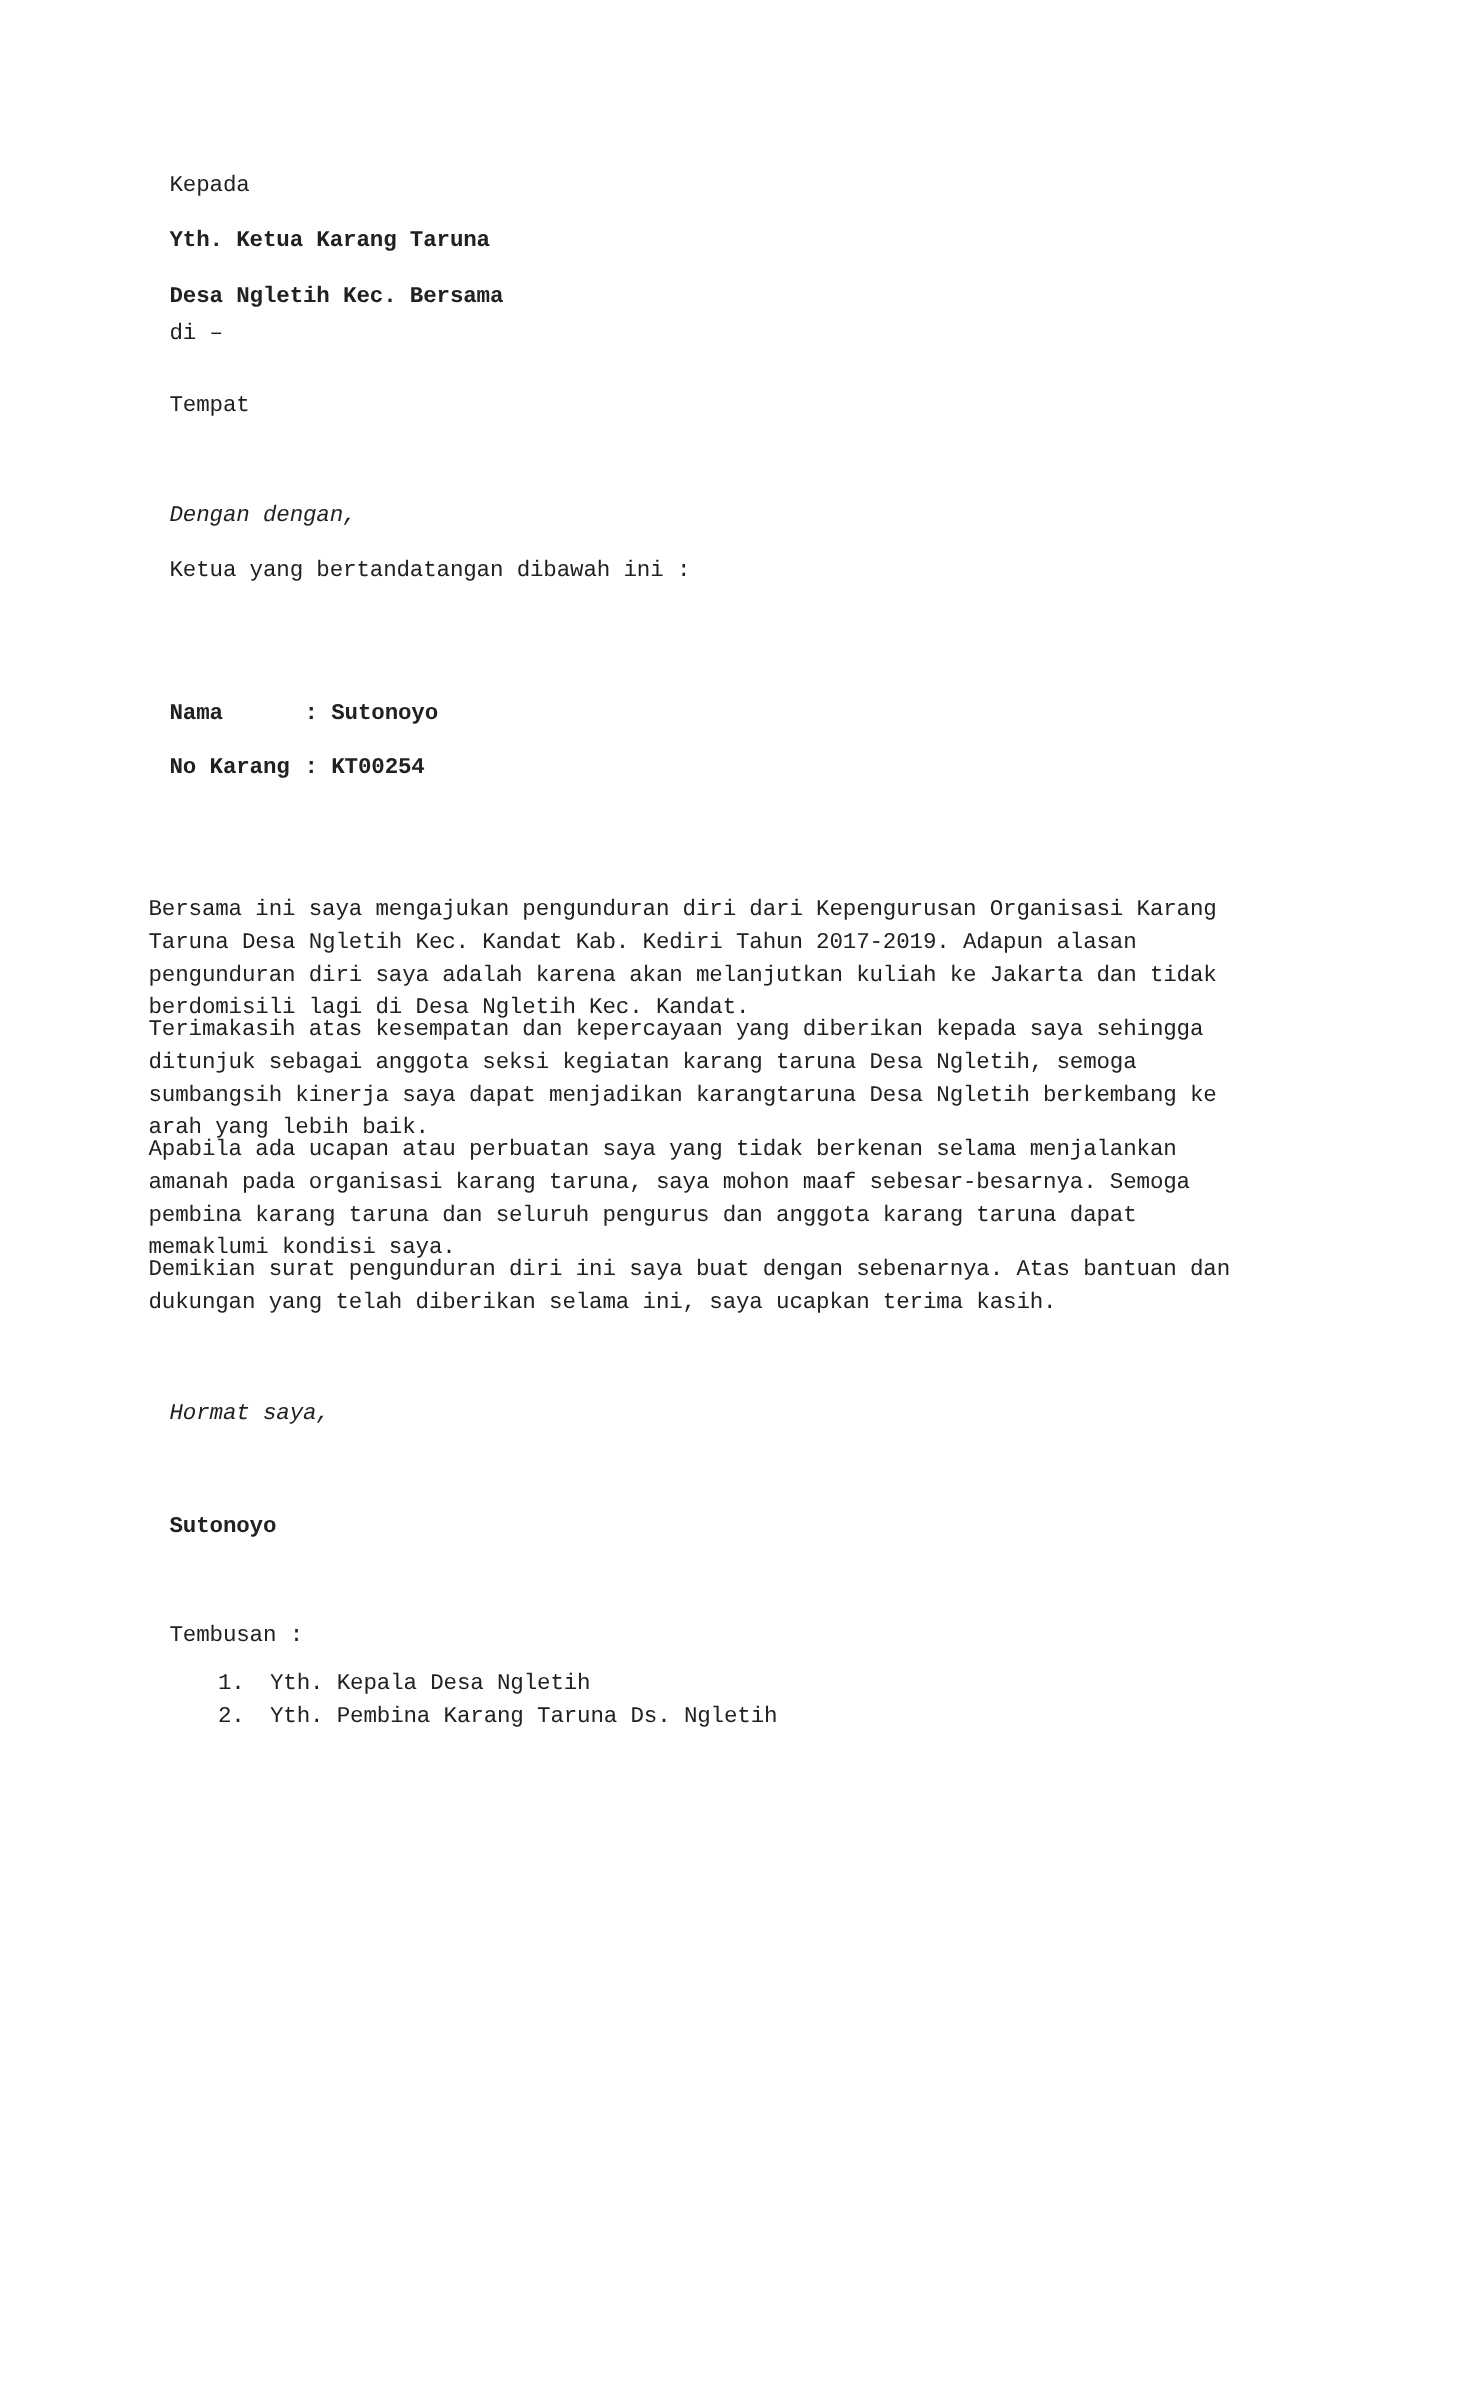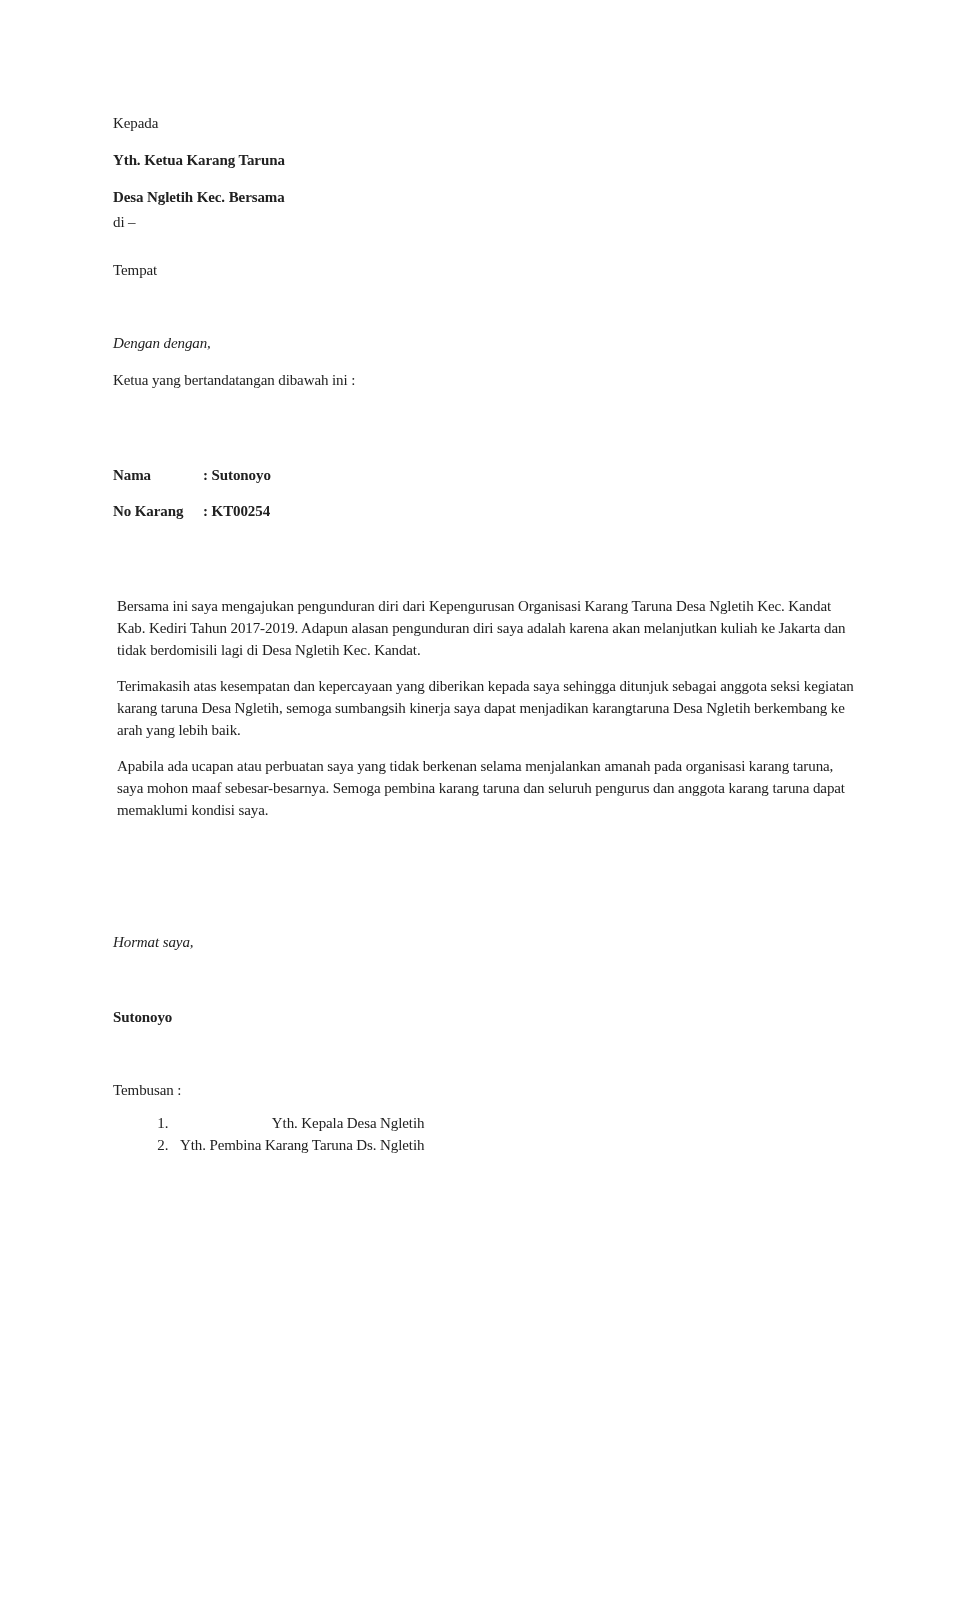--- a/index.html
+++ b/index.html
@@ -5,37 +5,37 @@
   html, body {
     margin: 0;
     padding: 0;
     background: #ffffff;
   }
   .page {
     position: relative;
     width: 971px;
     height: 1600px;
     background: #ffffff;
-    font-family: Liberation Serif, serif;
+    font-family: Liberation Mono, monospace;
     font-size: 15px;
     color: #212121;
     letter-spacing: -0.1px;
     overflow: hidden;
   }
   .abs {
     position: absolute;
     left: 113px;
     line-height: 21px;
     white-space: nowrap;
   }
   .bold { font-weight: 700; }
   .italic { font-style: italic; }
   .para {
     position: absolute;
-    left: 117px;
+    left: 99px;
     width: 740px;
     line-height: 21.8px;
     white-space: normal;
     text-align: left;
   }
   .id-row {
     position: absolute;
     left: 113px;
     font-weight: 700;
     white-space: nowrap;
@@ -48,21 +48,20 @@
   .tembusan-list {
     position: absolute;
     left: 113px;
     top: 1112px;
     margin: 0;
     padding-left: 59px;
     line-height: 22px;
   }
   .tembusan-list li {
     padding-left: 8px;
-    text-align: right;
   }
 </style>
 </head>
 <body>
 
 <div class="page">
 
   <div class="abs" style="top:113px">Kepada</div>
   <div class="abs bold" style="top:150px">Yth. Ketua Karang Taruna</div>
   <div class="abs bold" style="top:187px">Desa Ngletih Kec. Bersama</div>
@@ -75,20 +74,21 @@
   <div class="id-row" style="top:443px">
     <span class="id-label">Nama</span><span>:</span>&nbsp;<span>Sutonoyo</span>
   </div>
   <div class="id-row" style="top:479px">
     <span class="id-label">No Karang</span><span>:</span>&nbsp;<span>KT00254</span>
   </div>
 
   <div class="para" style="top:596px">Bersama ini saya mengajukan pengunduran diri dari Kepengurusan Organisasi Karang Taruna Desa Ngletih Kec. Kandat Kab. Kediri Tahun 2017-2019. Adapun alasan pengunduran diri saya adalah karena akan melanjutkan kuliah ke Jakarta dan tidak berdomisili lagi di Desa Ngletih Kec. Kandat.</div>
   <div class="para" style="top:676px">Terimakasih atas kesempatan dan kepercayaan yang diberikan kepada saya sehingga ditunjuk sebagai anggota seksi kegiatan karang taruna Desa Ngletih, semoga sumbangsih kinerja saya dapat menjadikan karangtaruna Desa Ngletih berkembang ke arah yang lebih baik.</div>
   <div class="para" style="top:756px">Apabila ada ucapan atau perbuatan saya yang tidak berkenan selama menjalankan amanah pada organisasi karang taruna, saya mohon maaf sebesar-besarnya. Semoga pembina karang taruna dan seluruh pengurus dan anggota karang taruna dapat memaklumi kondisi saya.</div>
+  <div class="para" style="top:836px">Demikian surat pengunduran diri ini saya buat dengan sebenarnya. Atas bantuan dan dukungan yang telah diberikan selama ini, saya ucapkan terima kasih.</div>
 
   <div class="abs italic" style="top:932px">Hormat saya,</div>
   <div class="abs bold" style="top:1007px">Sutonoyo</div>
 
   <div class="abs" style="top:1080px">Tembusan :</div>
   <ol class="tembusan-list">
     <li>Yth. Kepala Desa Ngletih</li>
     <li>Yth. Pembina Karang Taruna Ds. Ngletih</li>
   </ol>
 

